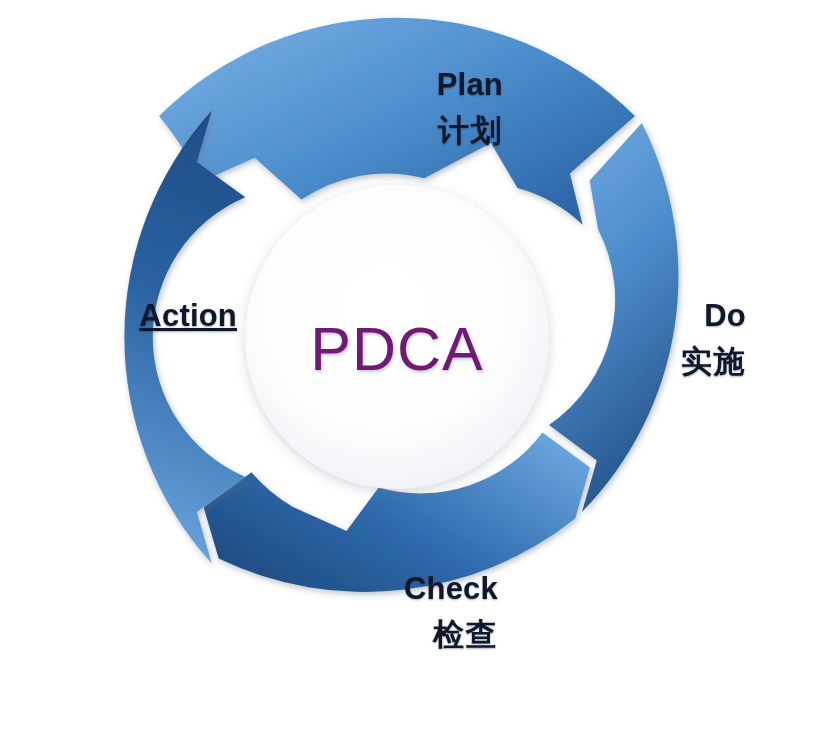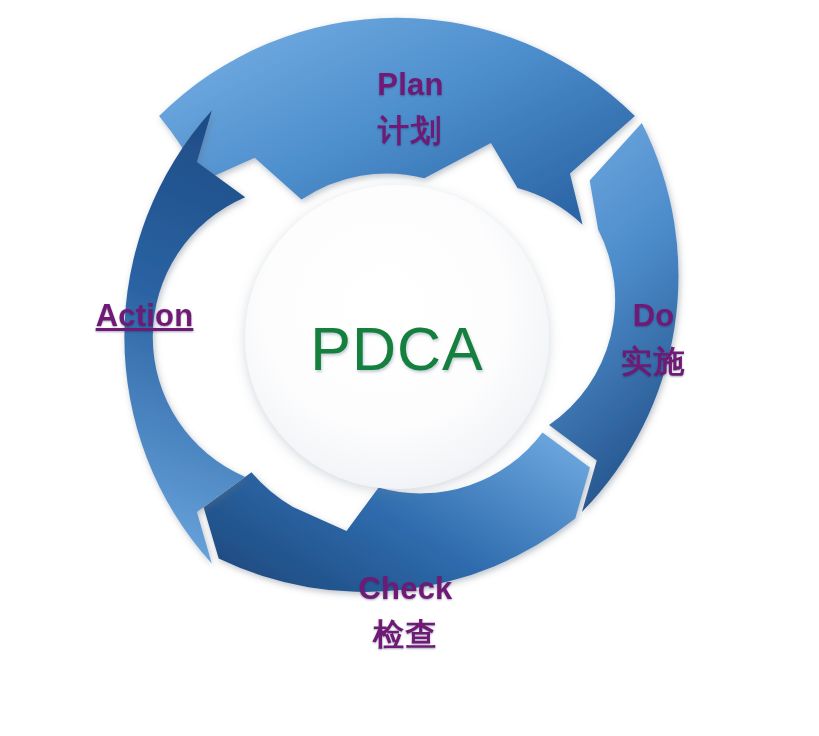--- a/index.html
+++ b/index.html
@@ -23,22 +23,22 @@
   #pdca-svg {
     position: absolute;
     left: 0;
     top: 0;
     width: 819px;
     height: 736px;
     display: block;
   }
   .seg-label {
     position: absolute;
-    text-align: center;
-    color: #701a75;
+    text-align: right;
+    color: #0f172a;
     line-height: 1.04;
     pointer-events: none;
     text-shadow: 0 1px 2px rgba(10,40,80,0.38);
     -webkit-font-smoothing: antialiased;
   }
   .seg-label .lbl-en {
     display: block;
     font-size: 31px;
     font-weight: bold;
     letter-spacing: 0.2px;
@@ -56,21 +56,21 @@
   #label-action { left: 52px;  top: 300px; width: 185px; text-decoration: underline; }
 
   #center-label {
     position: absolute;
     left: 247px;
     top: 314px;
     width: 300px;
     text-align: center;
     font-size: 61px;
     font-weight: normal;
-    color: #15803d;
+    color: #701a75;
     letter-spacing: 1px;
     text-shadow: 1px 2px 3px rgba(120,140,165,0.45);
     pointer-events: none;
   }
 </style>
 </head>
 <body>
 
 <div id="diagram-root">
 

